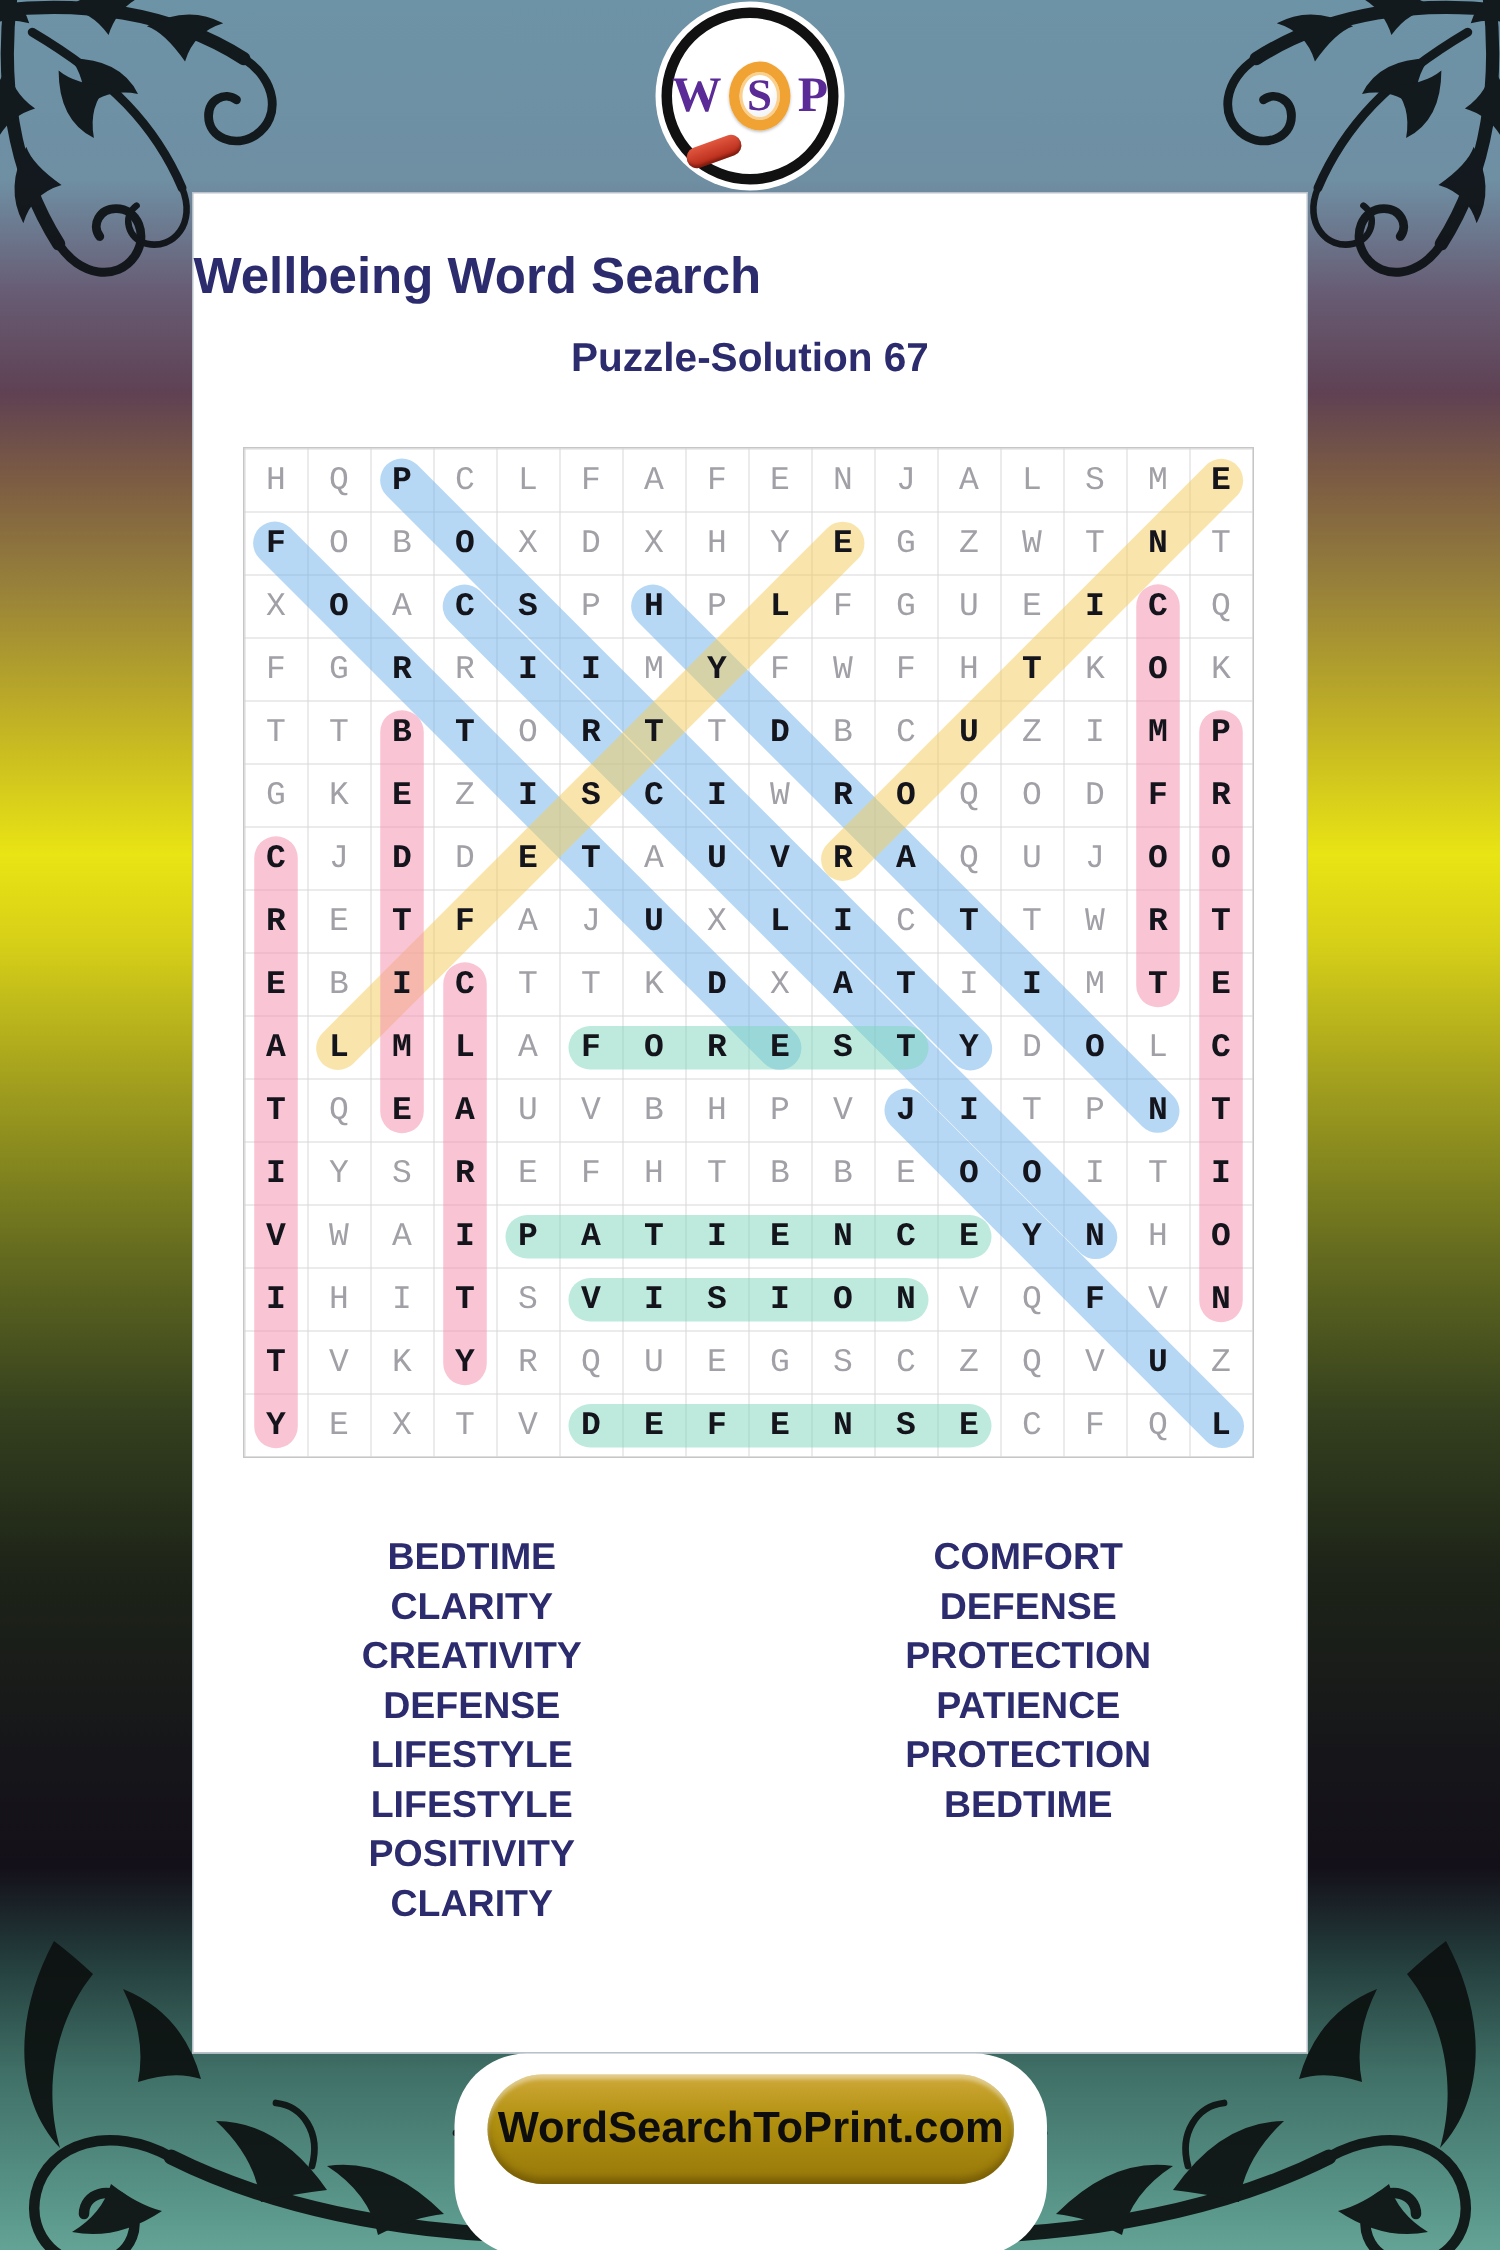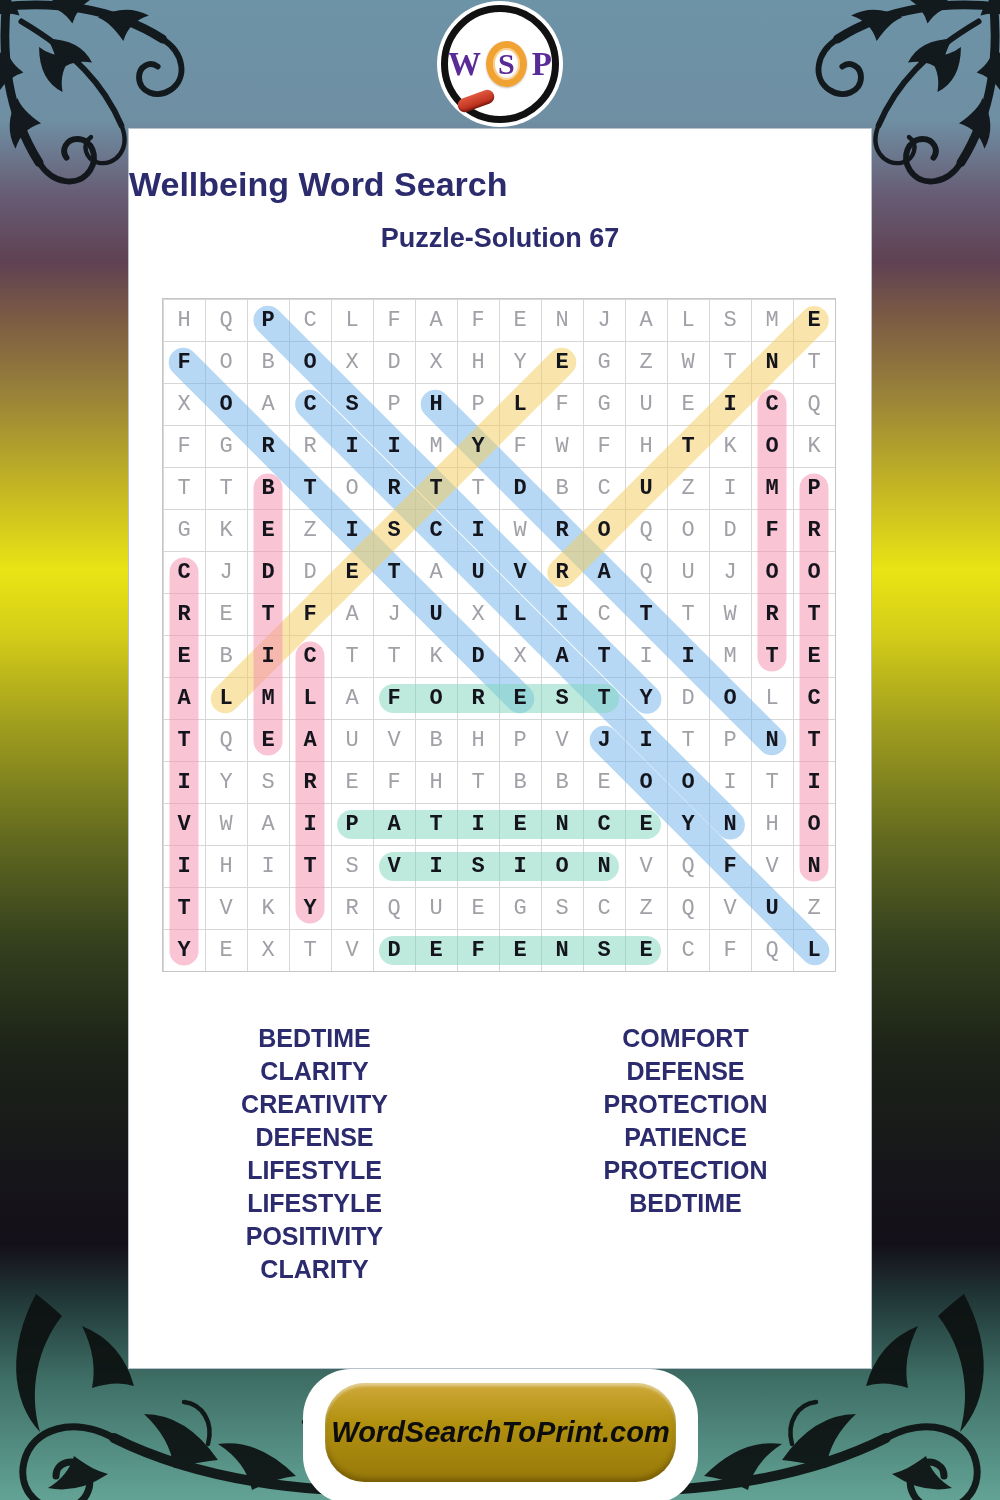--- a/index.html
+++ b/index.html
@@ -53,26 +53,26 @@
     box-shadow:inset 0 0 0 2px #fad08c,0 1px 2px rgba(0,0,0,.25);
     display:flex;align-items:center;justify-content:center;}
   .lens .logo-letter{font-size:30px;}
   .handle{position:absolute;left:9px;top:82px;width:38px;height:14px;
     border-radius:8px;transform:rotate(-20deg);
     background:linear-gradient(to bottom,#e2573f,#b22615);
     box-shadow:inset 0 -2px 2px rgba(0,0,0,.3);}
 
   .footer-blob{position:absolute;left:303px;top:1369px;width:395px;height:135px;
     background:#ffffff;border-radius:48px;}
-  .footer-btn{position:absolute;left:22px;top:14px;width:351px;height:99px;
+  .footer-btn{position:absolute;left:22px;top:14px;width:351px;height:73px;
     border-radius:40px;border:none;cursor:pointer;
     background:linear-gradient(to bottom,#cfa93a 0%,#b29110 40%,#97790a 100%);
     box-shadow:inset 0 3px 3px rgba(255,255,255,.45),inset 0 -4px 5px rgba(90,65,0,.5);
     font-family:"Liberation Sans",sans-serif;font-size:29px;font-weight:bold;
-    color:#0d0d0d;text-align:center;font-style:italic;}
+    color:#0d0d0d;text-align:center;}
 </style>
 </head>
 <body>
 
 <div class="page">
 
   <svg class="flourish fl-tl" viewBox="0 0 250 250">
     <g fill="none" stroke="#0c1013" stroke-linecap="round">
       <path d="M0,14 C60,6 122,14 172,46" stroke-width="9"></path>
       <path d="M172,46 c22,14 26,40 8,52 c-14,9 -32,2 -32,-13 c0,-11 11,-17 19,-11" stroke-width="6"></path>

